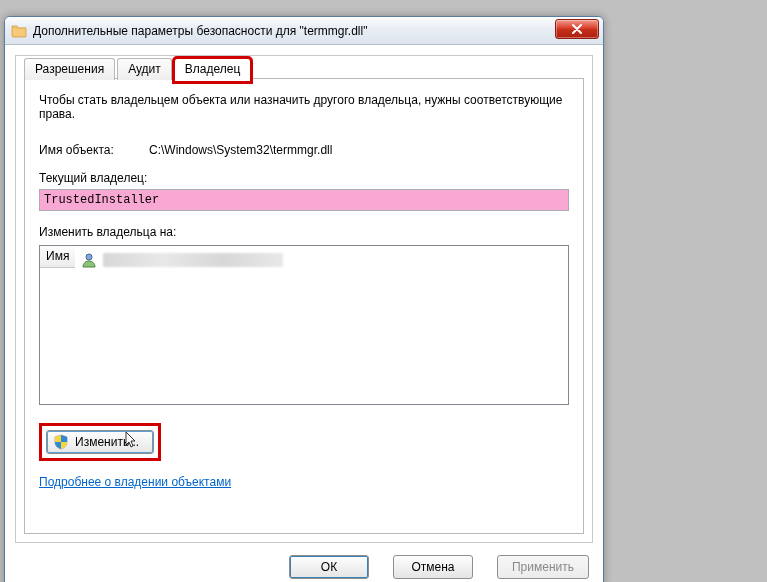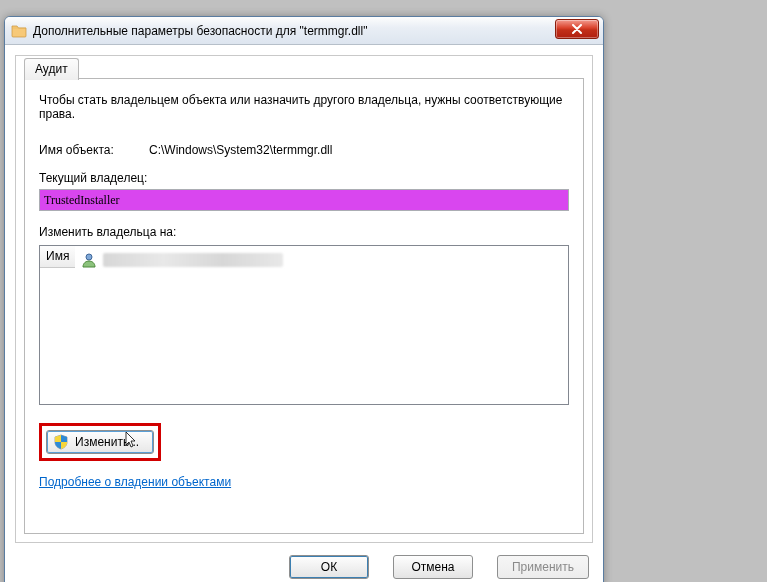--- a/index.html
+++ b/index.html
@@ -122,23 +122,23 @@
   .obj-row { display:flex; margin-top: 22px; }
   .obj-row .k { width: 110px; }
   .obj-row .v { flex:1; }
 
   .owner-field {
     margin-top: 4px;
     width: 100%;
     height: 22px;
     border: 1px solid #abadb3;
     padding: 2px 4px;
-    font-family: Liberation Serif, serif;
-    font-size: 12px;
-    background:#d946ef;
+    font-family: Liberation Mono, monospace;
+    font-size: 12px;
+    background:#f9a8d4;
   }
 
   .list-box {
     margin-top: 6px;
     border: 1px solid #828790;
     height: 160px;
     background:#fff;
     display:flex;
     flex-direction:row;
   }
@@ -228,21 +228,23 @@
     <div class="close-btn">
       <svg viewBox="0 0 10 10">
           <path d="M1 1 L9 9 M9 1 L1 9" stroke="#fff" stroke-width="2" stroke-linecap="round"></path>
         </svg>
     </div>
   </div>
 
   <div class="content-area">
 
     <div class="tabstrip">
+      <div class="tab">Разрешения</div>
       <div class="tab">Аудит</div>
+      <div class="tab active highlight">Владелец</div>
     </div>
 
     <div class="tab-panel">
 
       <div class="info-text">Чтобы стать владельцем объекта или назначить другого владельца, нужны соответствующие права.</div>
 
       <div class="obj-row">
         <div class="k">Имя объекта:</div>
         <div class="v">C:\Windows\System32\termmgr.dll</div>
       </div>

